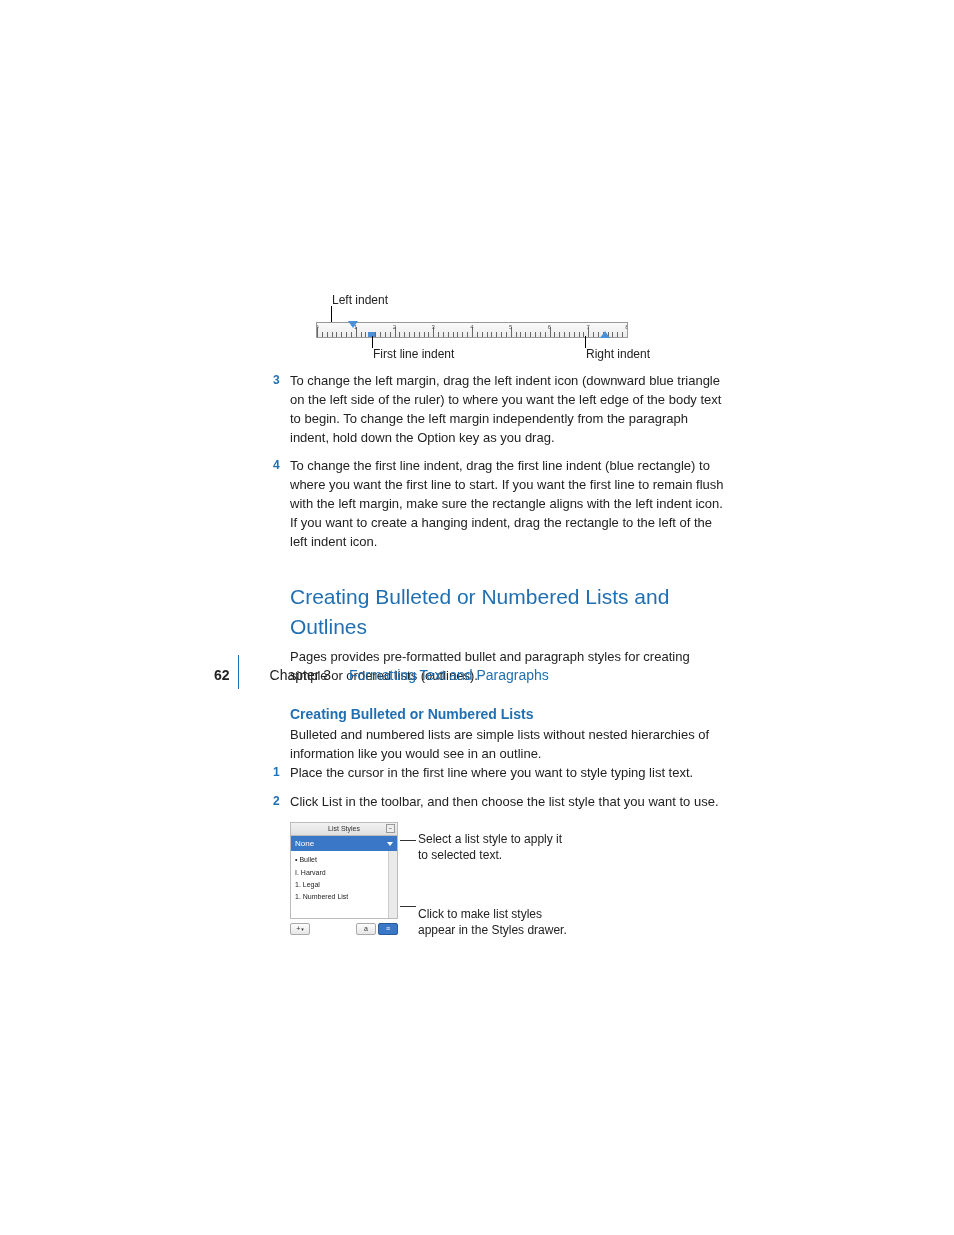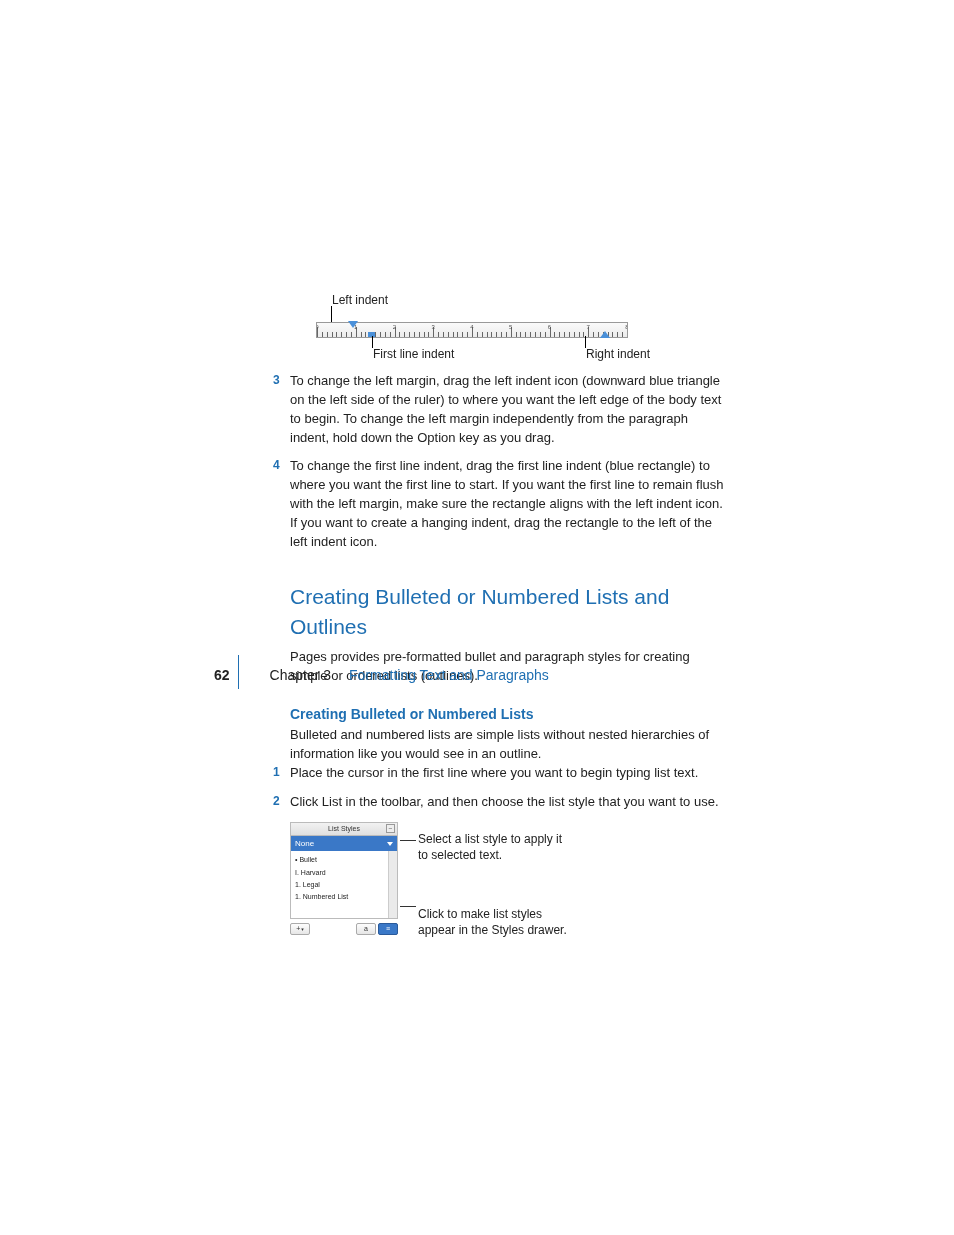--- a/index.html
+++ b/index.html
@@ -350,21 +350,21 @@
     <h1 class="section">Creating Bulleted or Numbered Lists and Outlines</h1>
     <div>Pages provides pre-formatted bullet and paragraph styles for creating simple or ordered lists (outlines).</div>
 
     <h2 class="sub">Creating Bulleted or Numbered Lists</h2>
     <div>Bulleted and numbered lists are simple lists without nested hierarchies of information like you would see in an outline.</div>
 
 
     <ol class="steps-sub">
       <li>
         <span class="num">1</span>
-        <span>Place the cursor in the first line where you want to begin typing list text.</span>
+        <span>Place the cursor in the first line where you want to style typing list text.</span>
       </li>
       <li>
         <span class="num">2</span>
         <span>Click List in the toolbar, and then choose the list style that you want to use.</span>
       </li>
     </ol>
 
     <div class="panel-row">
       <div class="styles-panel">
         <div class="panel-header">

